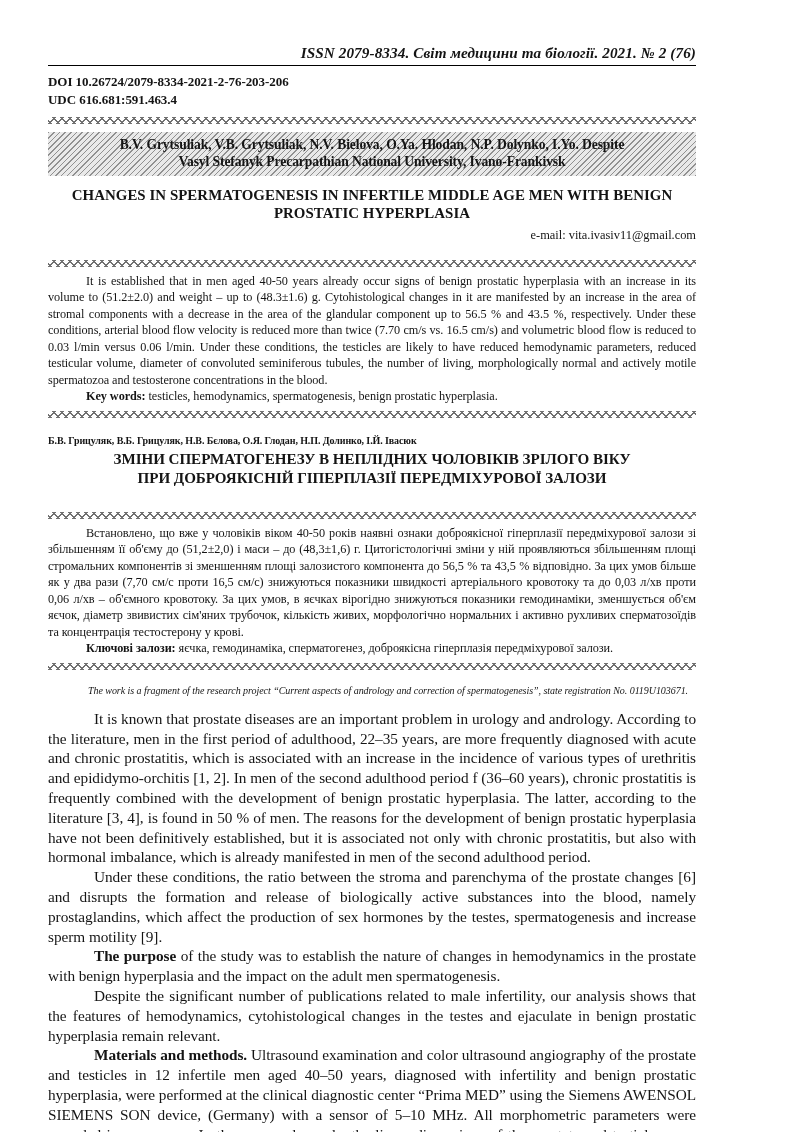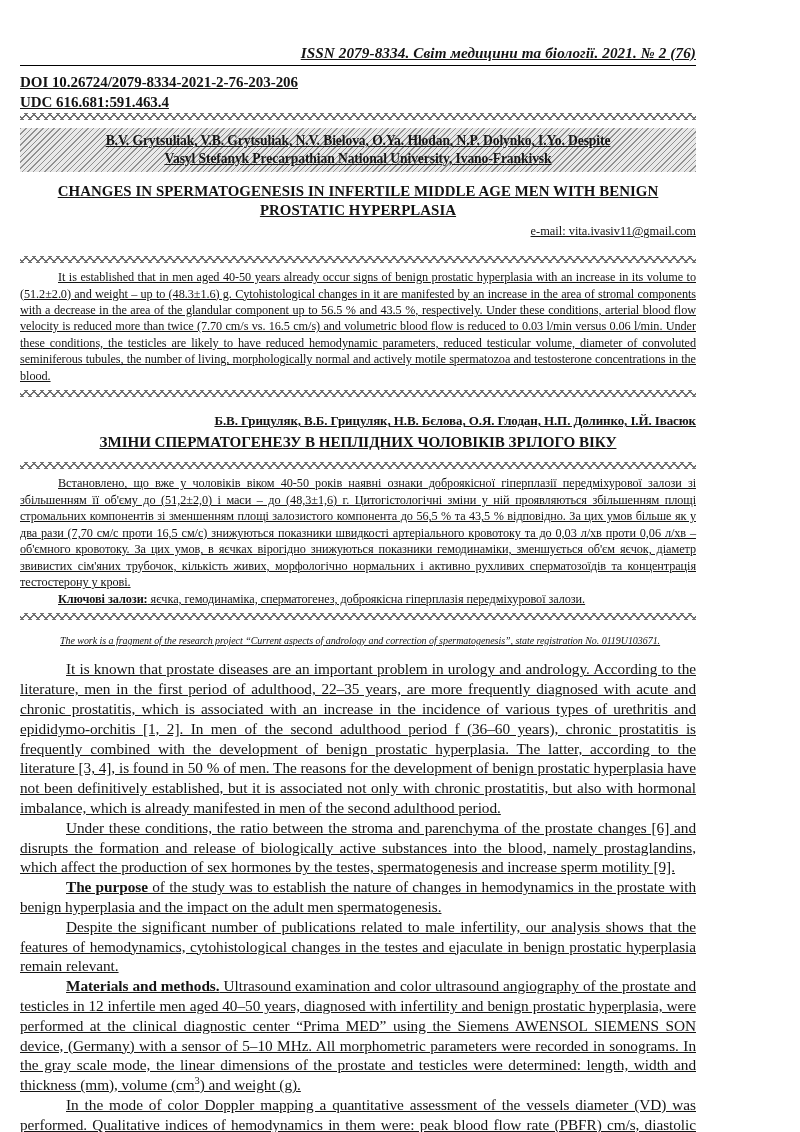--- a/index.html
+++ b/index.html
@@ -13,46 +13,46 @@
     font-family: "Liberation Serif", "DejaVu Serif", serif;
     color: #141414;
     -webkit-font-smoothing: antialiased;
   }
 
   .page {
     position: relative;
     width: 740px;
     height: 1132px;
     box-sizing: border-box;
-    padding: 44px 44px 0 20px;
+    padding: 44px 44px 0 48px;
     overflow: hidden;
-    text-decoration: underline;
   }
 
   
   .running-head {
     text-align: right;
     font-style: italic;
     font-weight: bold;
     font-size: 15.2px;
     letter-spacing: .1px;
     line-height: 1.15;
     padding-bottom: 3px;
   }
   .rule-solid {
     border-bottom: 1.6px solid #000;
     margin: 1px 0 7px 0;
   }
 
   
   .codes {
     font-weight: bold;
-    font-size: 15px;
+    font-size: 13px;
     line-height: 1.33;
     letter-spacing: -0.05px;
+    margin-bottom: 9px;
   }
 
   
   .zigzag {
     height: 7px;
     width: 100%;
     background-repeat: repeat-x;
     background-size: 8px 7px;
     background-image:
       linear-gradient(135deg, transparent 44%, #4a4a4a 44%, #4a4a4a 56%, transparent 56%),
@@ -108,34 +108,34 @@
     line-height: 1.345;
     text-align: justify;
     letter-spacing: -0.07px;
   }
   .abstract p { margin: 0; text-indent: 38px; }
   .abstract .kw { text-indent: 38px; }
   .abstract .kw b { font-weight: bold; }
 
   
   .authors-ua {
-    text-align: right;
-    font-weight: bold;
-    font-size: 13px;
+    text-align: left;
+    font-weight: bold;
+    font-size: 10px;
     line-height: 1.3;
     margin: 0 0 3px 0;
     letter-spacing: -0.1px;
   }
   .title-ua {
     text-align: center;
     font-weight: bold;
     font-size: 15.1px;
     line-height: 1.27;
     letter-spacing: -0.05px;
-    margin-bottom: 10px;
+    margin-bottom: 24px;
   }
 
   
   .funding {
     font-style: italic;
     font-size: 10px;
     line-height: 1.33;
     text-align: justify;
     letter-spacing: -0.05px;
     margin: 0 0 12px 0;
@@ -196,27 +196,29 @@
   </div>
 
   <div class="title-en">CHANGES IN SPERMATOGENESIS IN INFERTILE MIDDLE AGE MEN WITH BENIGN PROSTATIC HYPERPLASIA</div>
 
   <div class="email">e-mail: vita.ivasiv11@gmail.com</div>
 
   <div class="zigzag" style="margin:4px 0 6px 0;"></div>
 
   <div class="abstract">
     <p>It is established that in men aged 40-50 years already occur signs of benign prostatic hyperplasia with an increase in its volume to (51.2±2.0) and weight – up to (48.3±1.6) g. Cytohistological changes in it are manifested by an increase in the area of stromal components with a decrease in the area of the glandular component up to 56.5 % and 43.5 %, respectively. Under these conditions, arterial blood flow velocity is reduced more than twice (7.70 cm/s vs. 16.5 cm/s) and volumetric blood flow is reduced to 0.03 l/min versus 0.06 l/min. Under these conditions, the testicles are likely to have reduced hemodynamic parameters, reduced testicular volume, diameter of convoluted seminiferous tubules, the number of living, morphologically normal and actively motile spermatozoa and testosterone concentrations in the blood.</p>
+    <div class="kw"><b>Key words:</b><span> testicles, hemodynamics, spermatogenesis, benign prostatic hyperplasia.</span></div>
   </div>
 
   <div class="zigzag zz-mid"></div>
 
   <div class="authors-ua">Б.В. Грицуляк, В.Б. Грицуляк, Н.В. Бєлова, О.Я. Глодан, Н.П. Долинко, І.Й. Івасюк</div>
   <div class="title-ua">
     <div>ЗМІНИ СПЕРМАТОГЕНЕЗУ В НЕПЛІДНИХ ЧОЛОВІКІВ ЗРІЛОГО ВІКУ</div>
+    <div>ПРИ ДОБРОЯКІСНІЙ ГІПЕРПЛАЗІЇ ПЕРЕДМІХУРОВОЇ ЗАЛОЗИ</div>
   </div>
 
   <div class="zigzag" style="margin:0 0 6px 0;"></div>
 
   <div class="abstract">
     <p>Встановлено, що вже у чоловіків віком 40-50 років наявні ознаки доброякісної гіперплазії передміхурової залози зі збільшенням її об'єму до (51,2±2,0) і маси – до (48,3±1,6) г. Цитогістологічні зміни у ній проявляються збільшенням площі стромальних компонентів зі зменшенням площі залозистого компонента до 56,5 % та 43,5 % відповідно. За цих умов більше як у два рази (7,70 см/с проти 16,5 см/с) знижуються показники швидкості артеріального кровотоку та до 0,03 л/хв проти 0,06 л/хв – об'ємного кровотоку. За цих умов, в яєчках вірогідно знижуються показники гемодинаміки, зменшується об'єм яєчок, діаметр звивистих сім'яних трубочок, кількість живих, морфологічно нормальних і активно рухливих сперматозоїдів та концентрація тестостерону у крові.</p>
     <div class="kw"><b>Ключові залози:</b><span> яєчка, гемодинаміка, сперматогенез, доброякісна гіперплазія передміхурової залози.</span></div>
   </div>
 
   <div class="zigzag zz-bottom"></div>

